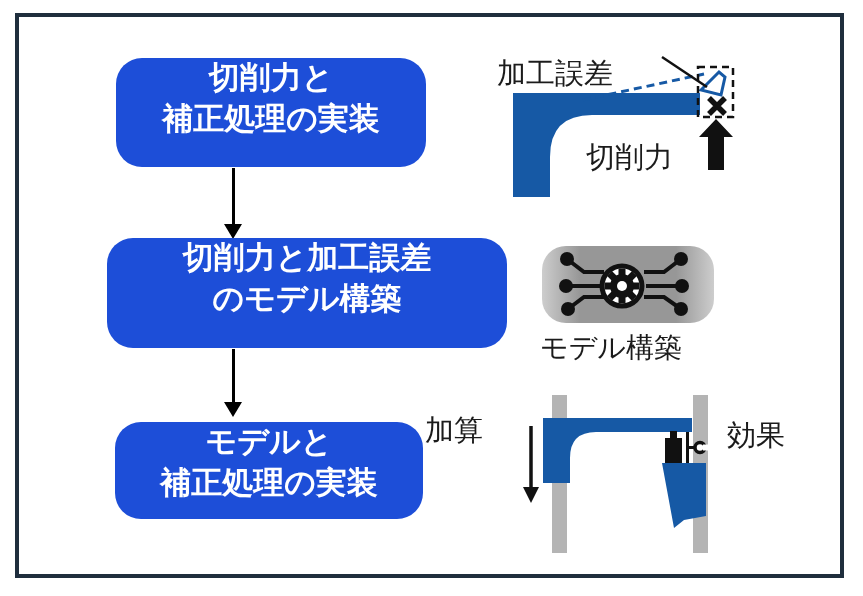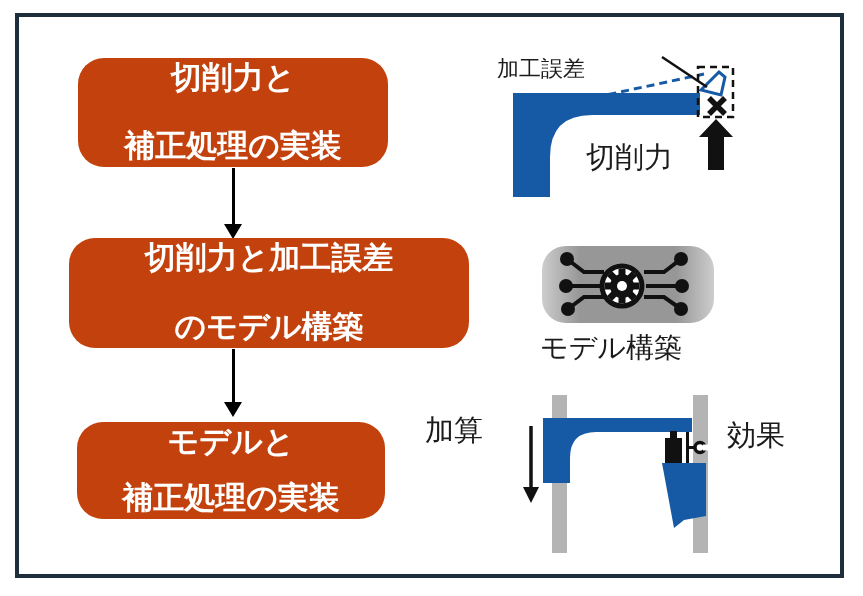--- a/index.html
+++ b/index.html
@@ -5,38 +5,39 @@
   html,body { margin:0; padding:0; }
   body {
     width:863px; height:596px; position:relative; background:#ffffff;
     font-family:"Liberation Sans", sans-serif; overflow:hidden;
   }
   .frame {
     position:absolute; left:15px; top:13px; width:821px; height:557px;
     border:4px solid #1f2e3d; background:#ffffff;
   }
   .flow-box {
-    position:absolute; background:#c2410c; border-radius:26px;
+    position:absolute; background:#1d4ed8; border-radius:26px;
     color:#ffffff; font-weight:bold; font-size:31px; line-height:1.32;
-    display:flex; flex-direction:column; justify-content:space-between; align-items:center;
+    display:flex; flex-direction:column; justify-content:flex-start; align-items:center;
     text-align:center;
+    margin-left:38px;
   }
   .box1 { left:78px;  top:58px;  width:310px; height:109px; }
   .box2 { left:69px;  top:238px; width:400px; height:110px; }
   .box3 { left:77px;  top:422px; width:308px; height:97px; }
   .arrow-shaft { position:absolute; width:3px; background:#000; }
   .arrow-head  { position:absolute; width:0; height:0;
     border-left:9px solid transparent; border-right:9px solid transparent;
     border-top:15px solid #000; }
   .shaft1 { left:232px; top:168px; height:58px; }
   .head1  { left:224px; top:224px; }
   .shaft2 { left:232px; top:349px; height:55px; }
   .head2  { left:224px; top:402px; }
   .label { position:absolute; color:#1b1b1b; white-space:nowrap; }
-  .lbl-machining-error { left:497px; top:54px;  font-size:22px;text-align:right; }
+  .lbl-machining-error { left:497px; top:54px;  font-size:29px;text-align:right; }
   .lbl-cutting-force   { left:586px; top:138px; font-size:29px; }
   .lbl-model-build     { left:540px; top:329px; width:176px; text-align:left; font-size:28px; }
   .lbl-correction      { left:398px; top:412px; width:112px; text-align:center; font-size:29px; line-height:1.28; }
   .lbl-verify          { left:722px; top:417px; width:68px;  text-align:center; font-size:29px; line-height:1.28; }
   .svg-abs { position:absolute; }
   .meas-svg { left:490px; top:50px; }
   .impl-svg { left:515px; top:393px; }
   .model-pill {
     position:absolute; left:542px; top:246px; width:172px; height:77px;
     border-radius:24px;

